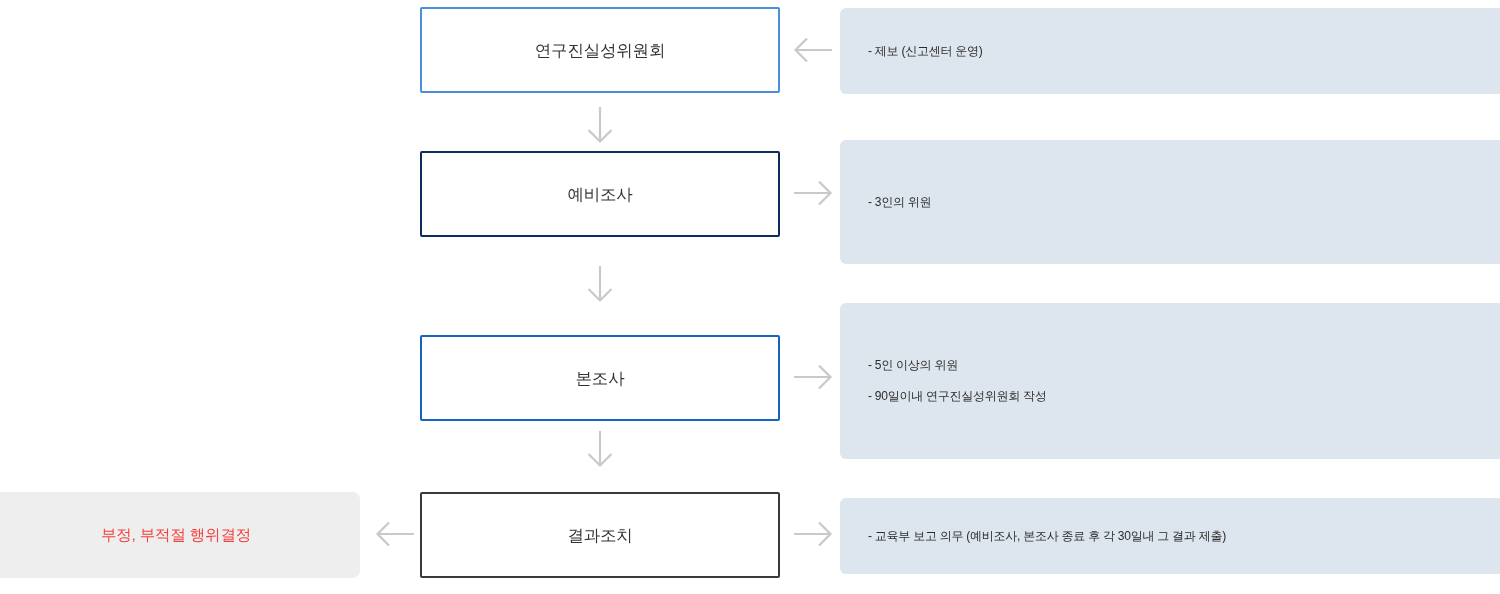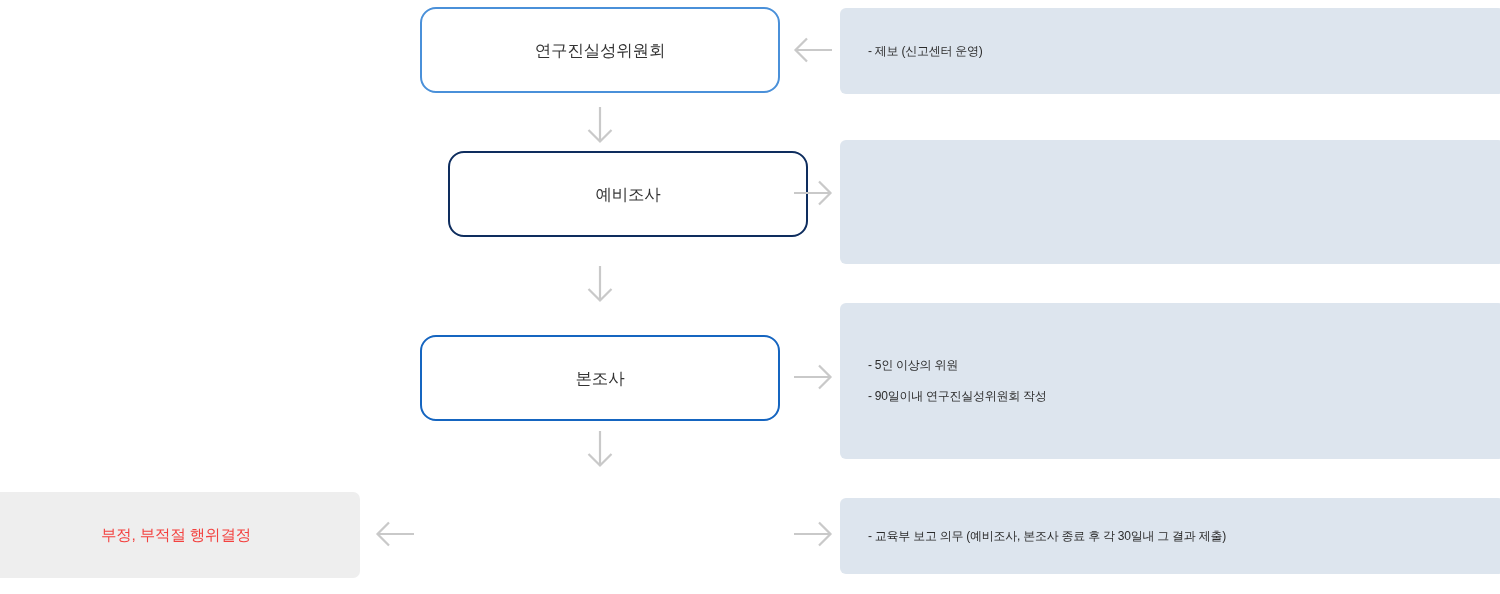--- a/index.html
+++ b/index.html
@@ -20,35 +20,35 @@
   }
 
   
   .proc-box {
     position: absolute;
     left: 420px;
     width: 360px;
     height: 86px;
     background: #ffffff;
     border: 2px solid #333333;
-    border-radius: 16px;
+    border-radius: 2px;
     display: flex;
     align-items: center;
     justify-content: center;
   }
   .proc-box .proc-label {
     font-size: 16.5px;
     color: #333333;
     letter-spacing: -0.2px;
     line-height: 1;
     white-space: nowrap;
   }
 
   .proc-box.b1 { top: 7px;   border-color: #4a90d9; }
-  .proc-box.b2 { top: 151px; border-color: #0e2d5e; margin-left: 28px; }
+  .proc-box.b2 { top: 151px; border-color: #0e2d5e; }
   .proc-box.b3 { top: 335px; border-color: #1565c0; justify-content: center; }
   .proc-box.b4 { top: 492px; border-color: #3a3a3a; }
 
   
   .info-panel {
     position: absolute;
     left: 840px;
     right: -4px;
     background: #dde5ee;
     border-radius: 6px;
@@ -120,26 +120,30 @@
   </div>
 
   <div class="proc-box b2">
     <span class="proc-label">예비조사</span>
   </div>
 
   <div class="proc-box b3">
     <span class="proc-label">본조사</span>
   </div>
 
+  <div class="proc-box b4">
+    <span class="proc-label">결과조치</span>
+  </div>
 
   <div class="info-panel p1">
     <div class="info-line">- 제보 (신고센터 운영)</div>
   </div>
 
   <div class="info-panel p2">
+    <div class="info-line">- 3인의 위원</div>
   </div>
 
   <div class="info-panel p3">
     <div class="info-line">- 5인 이상의 위원</div>
     <div class="info-line">- 90일이내 연구진실성위원회 작성</div>
   </div>
 
   <div class="info-panel p4">
     <div class="info-line">- 교육부 보고 의무 (예비조사, 본조사 종료 후 각 30일내 그 결과 제출)</div>
   </div>

